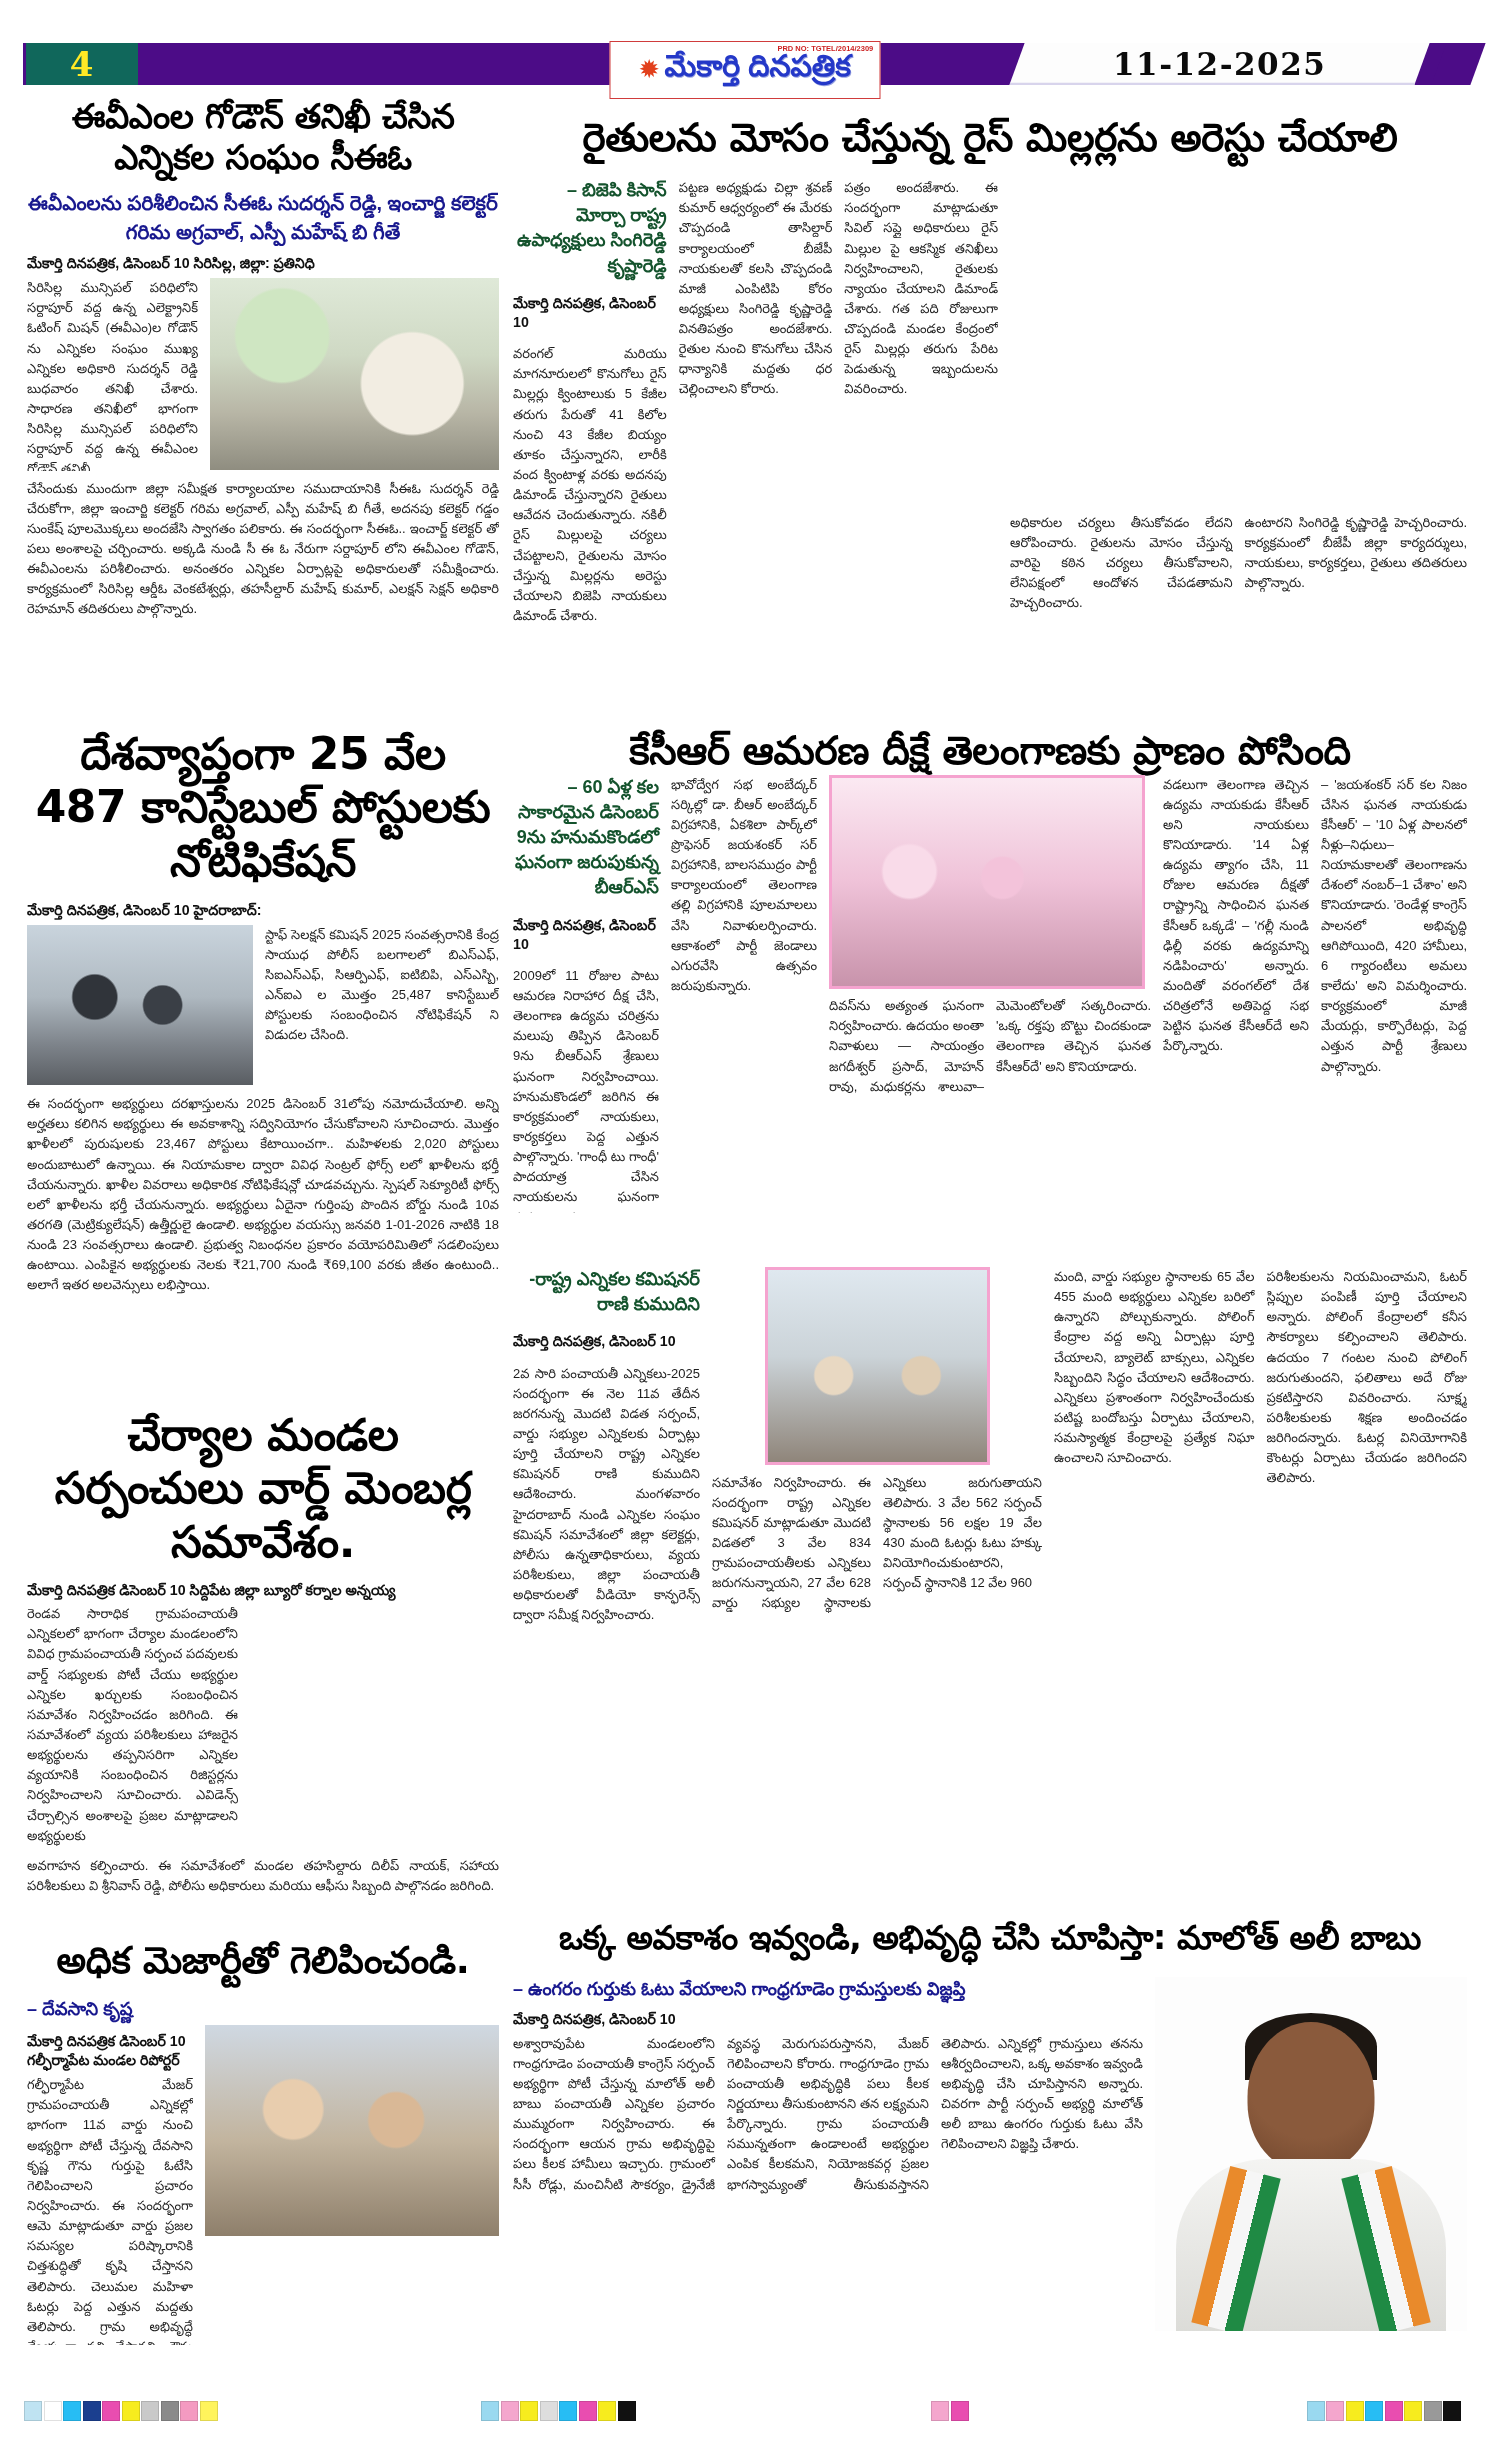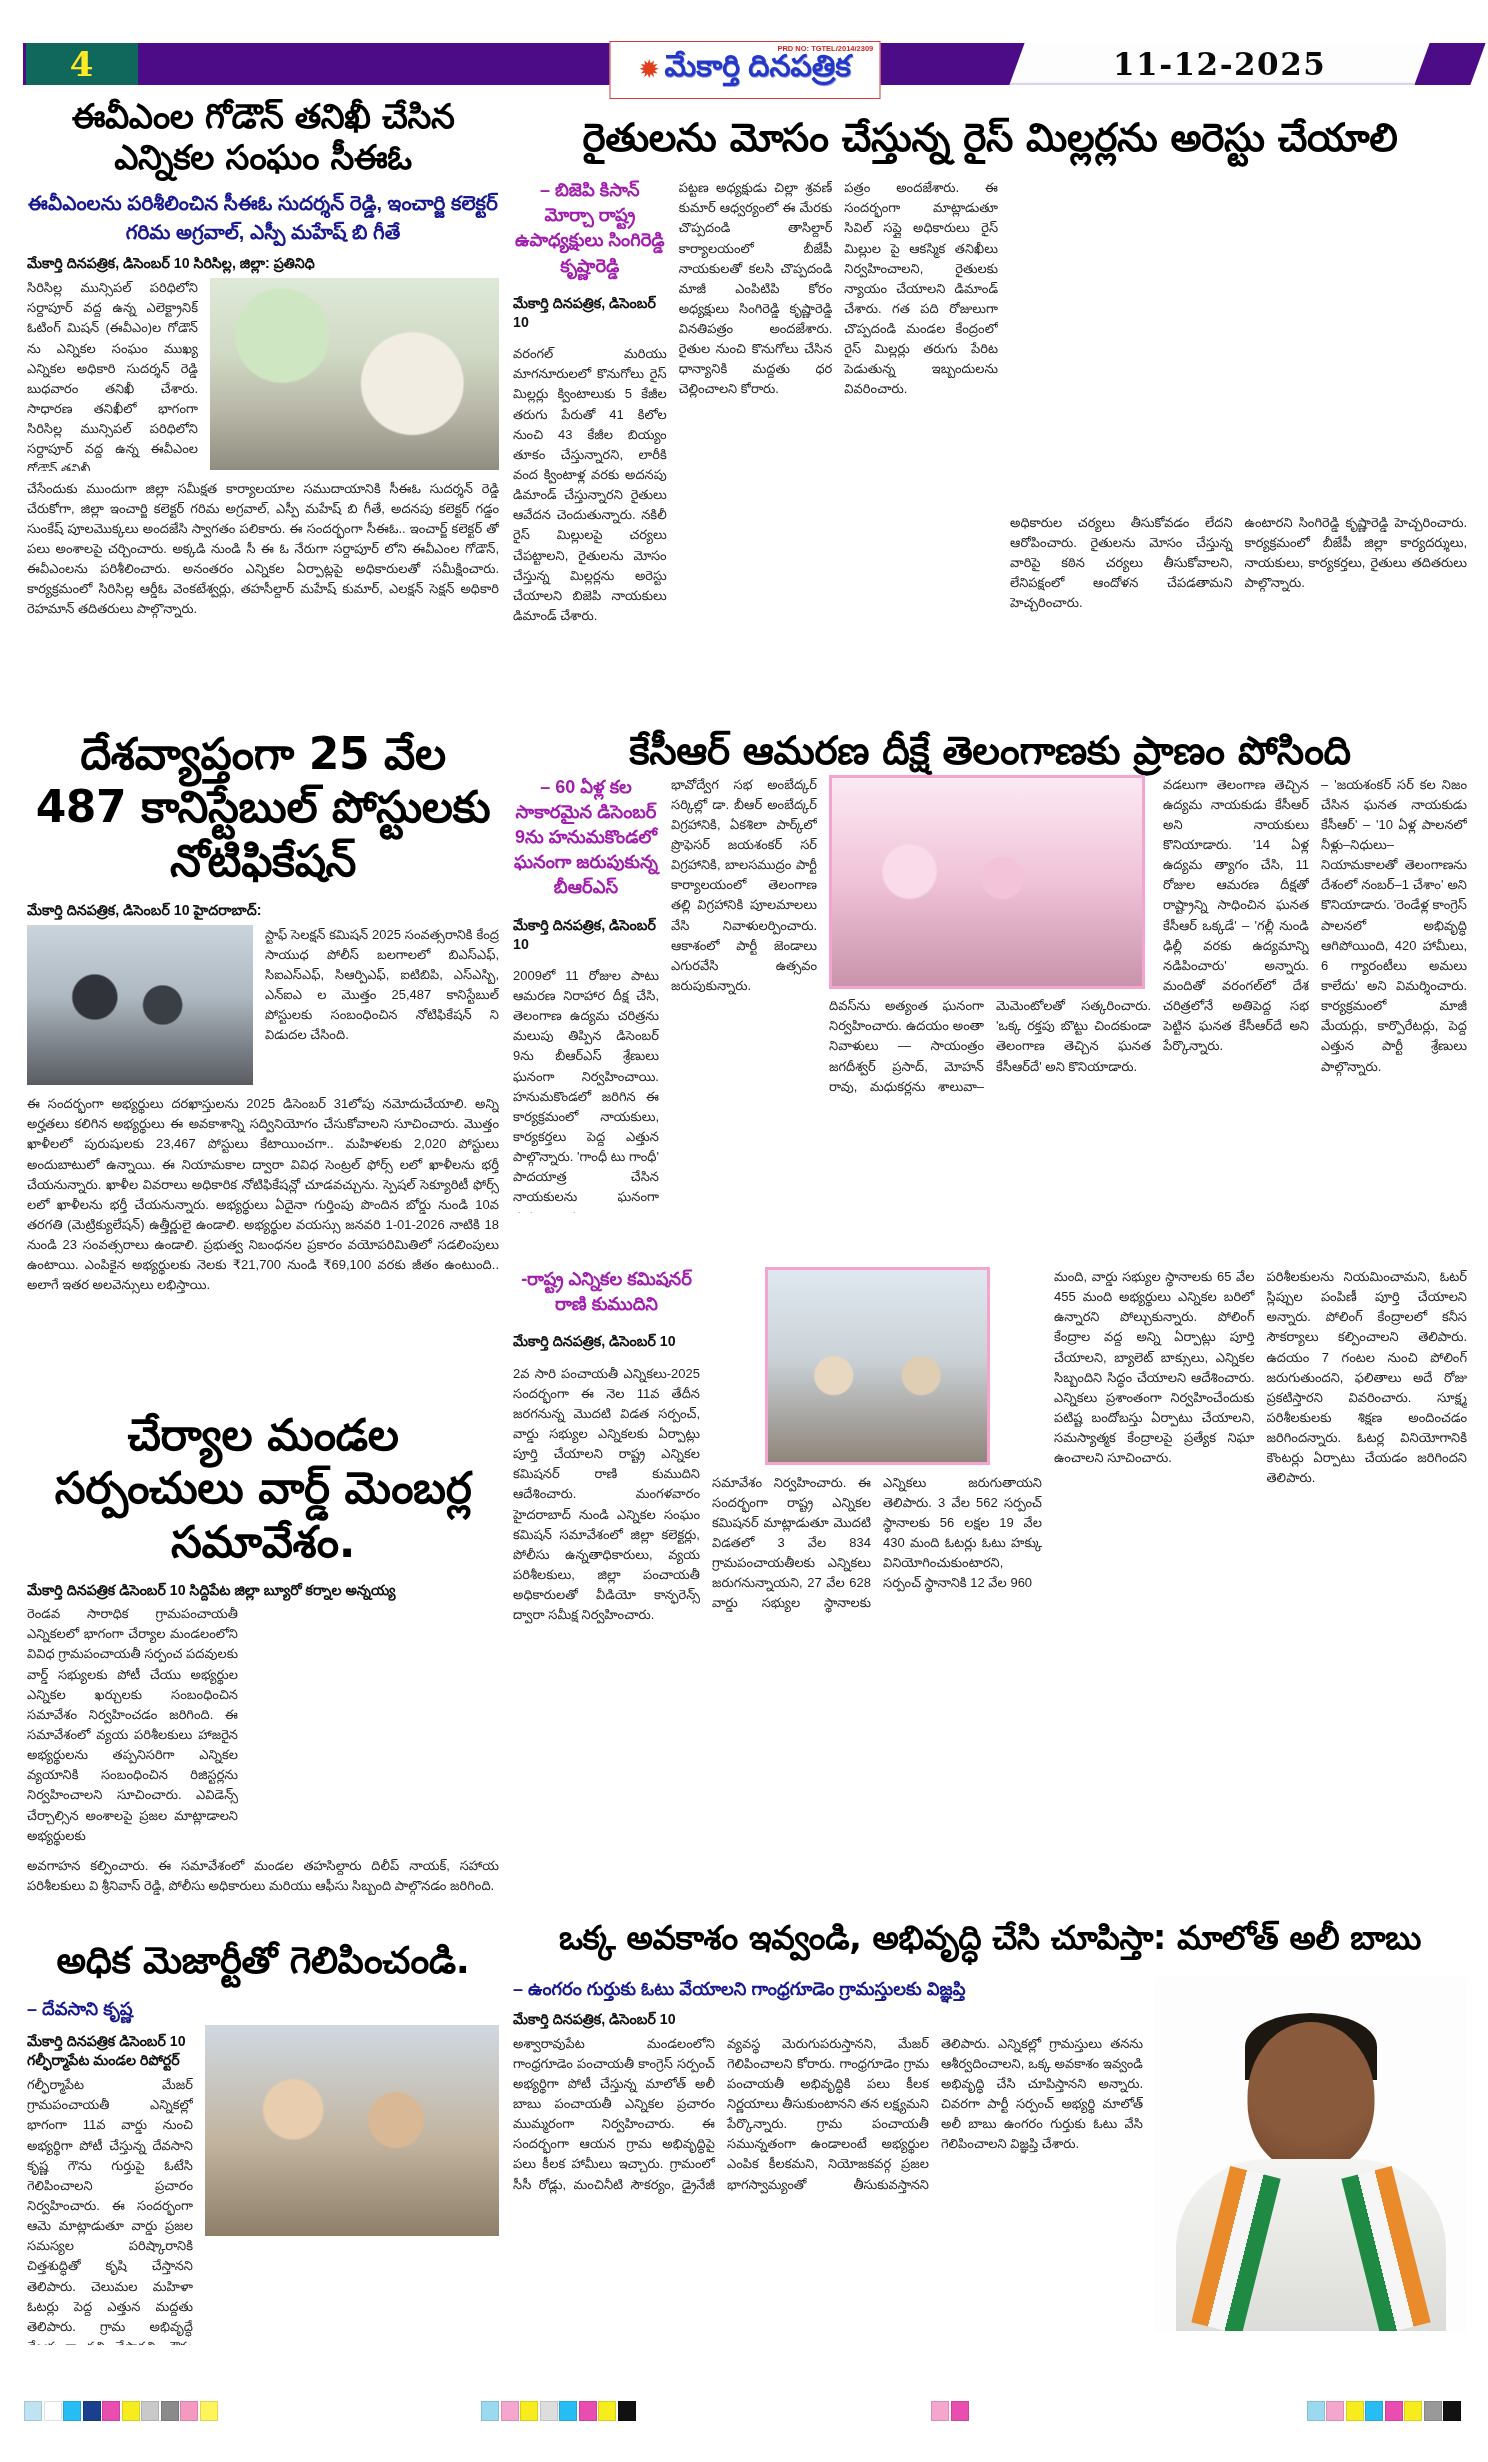--- a/index.html
+++ b/index.html
@@ -25,21 +25,21 @@
   .masthead-title{font-size:30px;font-weight:bold;color:#2438c8;text-shadow:0.7px 0.7px 0 #9aa4e0;white-space:nowrap}
 
   
   .col-left{position:absolute;left:27px;top:85px;width:472px}
   .col-right{position:absolute;left:513px;top:114px;width:954px}
 
   .headline{font-weight:bold;color:#000;text-align:center;line-height:1.22;
     font-family:"DejaVu Sans","Liberation Sans",sans-serif;letter-spacing:-0.4px}
   .h44{font-size:33px}.h46{font-size:34px}.h48{font-size:44px}.h50{font-size:37px}.h52{font-size:39px}
   .subhead{color:#19198f;font-size:20px;font-weight:bold;text-align:center;line-height:1.45;margin-top:10.5px}
-  .byline{color:#a21caf;font-size:18px;font-weight:bold;text-align:center;line-height:1.4}
+  .byline{color:#14532d;font-size:18px;font-weight:bold;text-align:right;line-height:1.4}
   .byline-left{color:#19198f;font-size:18px;font-weight:bold;text-align:left;line-height:1.4}
   .dateline{font-weight:bold;font-size:14.2px;color:#101010;margin:7.5px 0 4.5px 0;line-height:1.35}
   .body{font-size:13px;line-height:1.55;text-align:justify;color:#1c1c1c;overflow:hidden}
   .cols2{column-count:2;column-gap:12px}
   .cols3{column-count:3;column-gap:12px}
 
   .row{display:flex;gap:12px}
   .flex1{flex:1;min-width:0}
 
   

